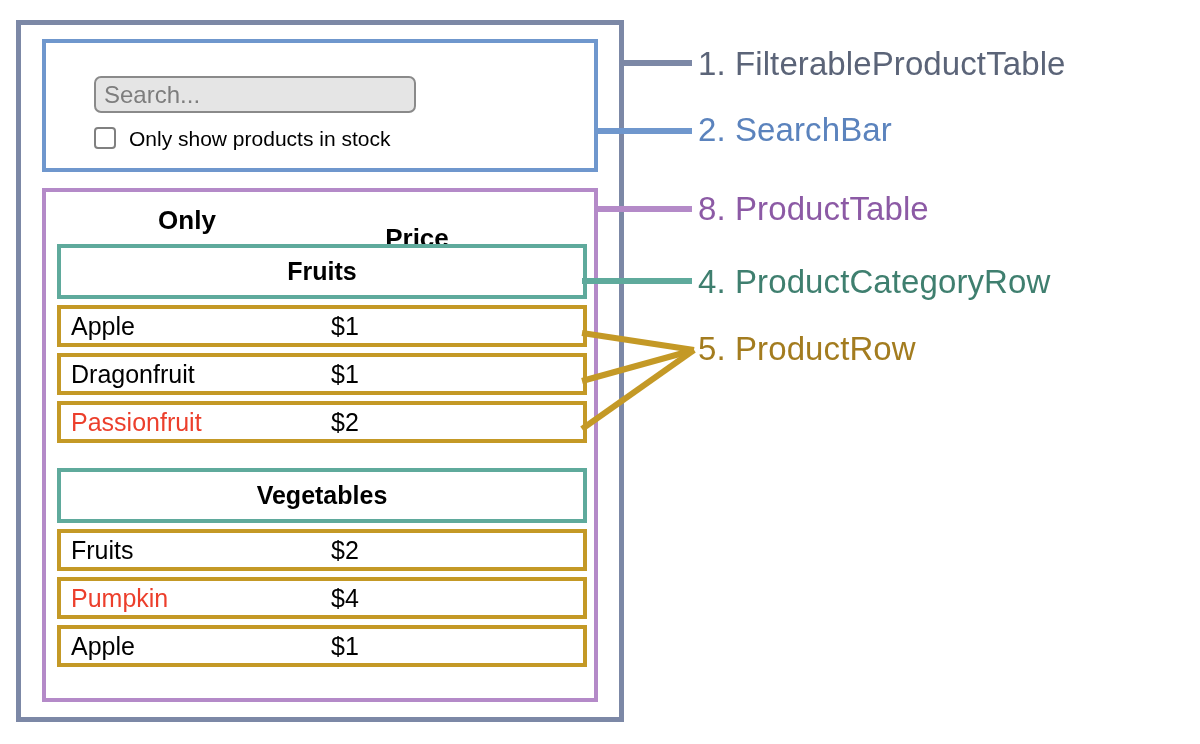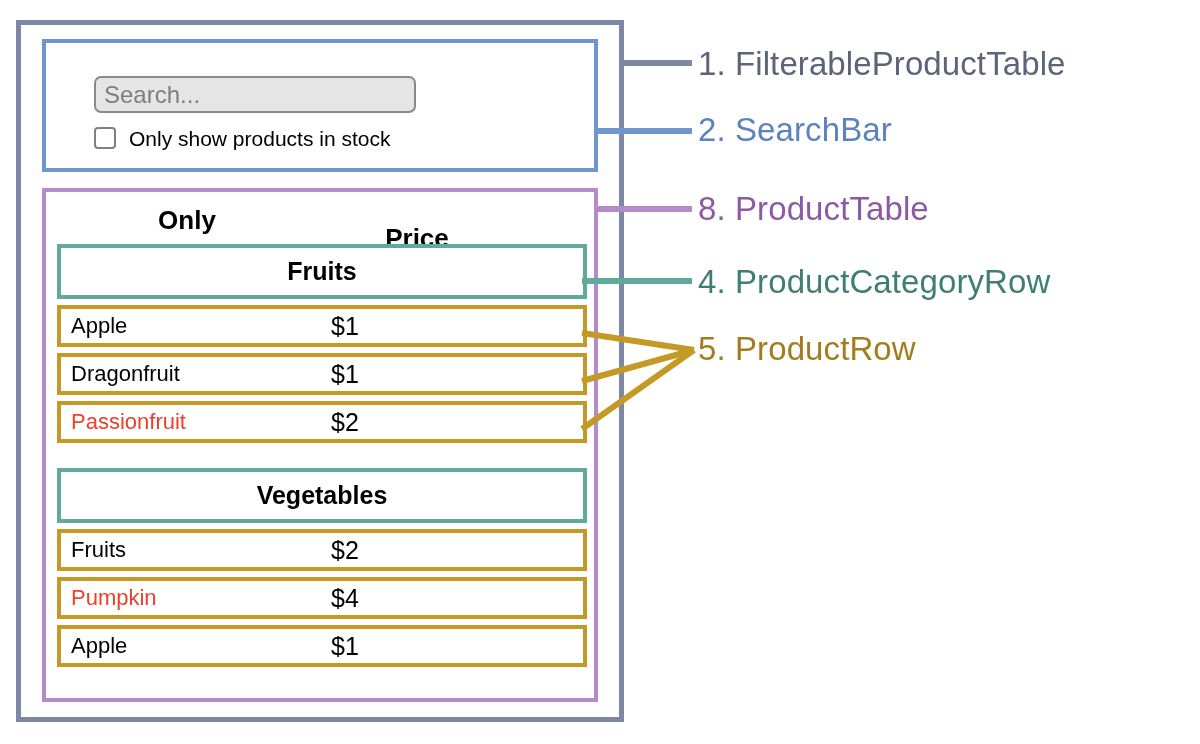--- a/index.html
+++ b/index.html
@@ -162,21 +162,21 @@
     margin-bottom: 6px;
     display: flex;
     align-items: center;
     position: relative;
     z-index: 4;
   }
   .product-row .cell-name {
     width: 260px;
     padding-left: 10px;
     box-sizing: border-box;
-    font-size: 22px;
+    font-size: 25px;
     color: #000000;
     line-height: 1;
   }
   .product-row .cell-name.out-of-stock { color: #ec3f2c; }
   .product-row .cell-price {
     width: 200px;
     padding-left: 10px;
     box-sizing: border-box;
     font-size: 25px;
     color: #000000;

